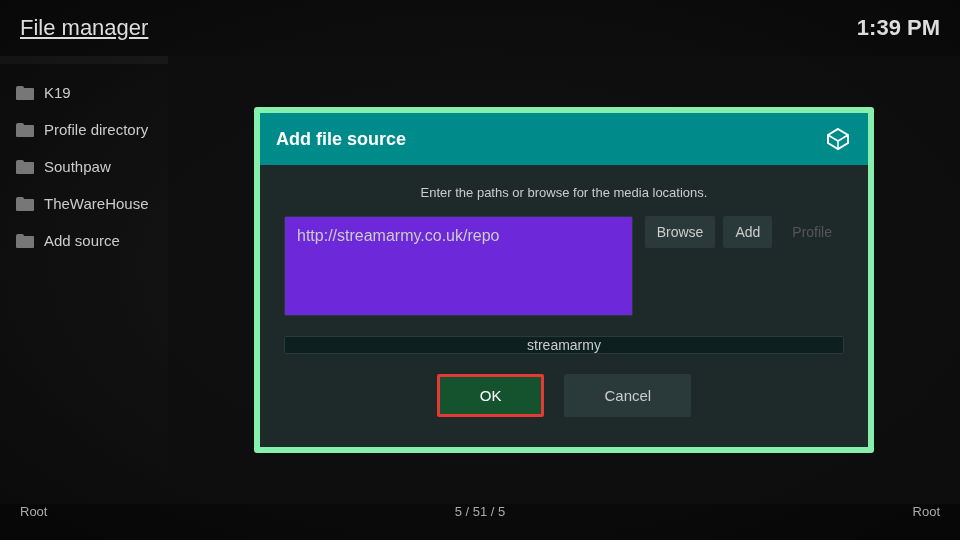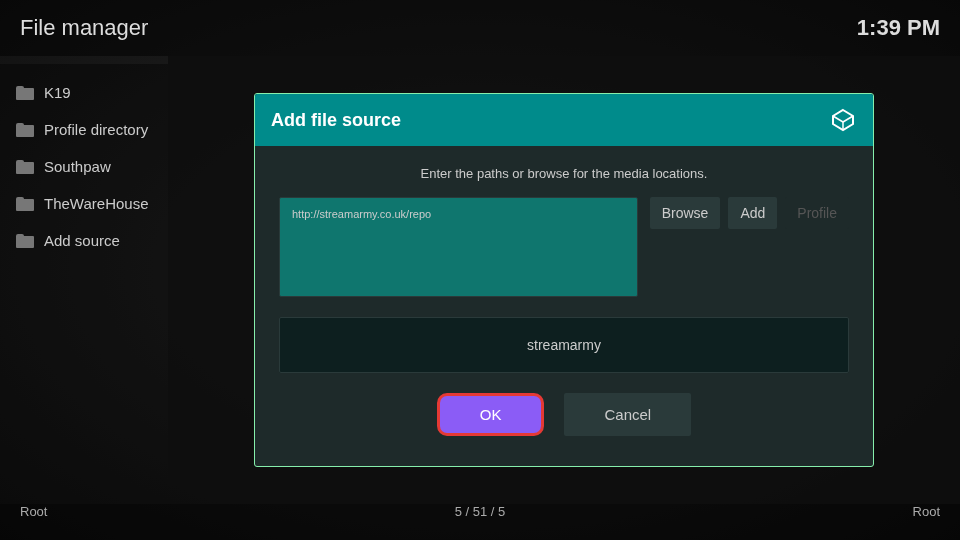--- a/index.html
+++ b/index.html
@@ -34,20 +34,21 @@
       align-items: center;
       justify-content: space-between;
       padding: 0 20px;
       z-index: 1;
     }
 
     .top-bar-title {
       font-size: 22px;
       color: #ddd;
       font-weight: normal;
+      text-decoration: underline;
     }
 
     .top-bar-time {
       font-size: 22px;
       color: #ddd;
       font-weight: bold;
     }
 
     
     .bottom-bar {
@@ -140,21 +141,21 @@
       z-index: 10;
       display: flex;
       align-items: center;
       justify-content: center;
     }
 
     
     .dialog {
       width: 620px;
       background: #1e2a2a;
-      border: 1px solid #86efac;
+      border: 6px solid #86efac;
       border-radius: 3px;
       overflow: hidden;
     }
 
     .dialog-header {
       background: #008b8b;
       padding: 12px 16px;
       display: flex;
       align-items: center;
       justify-content: space-between;
@@ -187,25 +188,25 @@
 
     .dialog-row {
       display: flex;
       gap: 12px;
       align-items: flex-start;
       margin-bottom: 20px;
     }
 
     .path-area {
       flex: 1;
-      background: #0f766e;
+      background: #6d28d9;
       border: 1px solid #2a3a3a;
       min-height: 100px;
       padding: 10px 12px;
-      font-size: 11px;
+      font-size: 16px;
       color: #ccc;
       border-radius: 2px;
     }
 
     .button-group {
       display: flex;
       gap: 8px;
       min-width: 90px;
     }
 
@@ -238,41 +239,41 @@
       text-align: center;
       font-size: 13px;
       color: #ccc;
       margin-bottom: 12px;
     }
 
     .name-input {
       width: 100%;
       background: #0d1f1f;
       border: 1px solid #2a3a3a;
-      padding: 19px 12px;
+      padding: 0 12px;
       font-size: 14px;
       color: #ccc;
       border-radius: 2px;
       text-align: center;
     }
 
     .dialog-footer {
       display: flex;
       justify-content: center;
       gap: 20px;
       padding-bottom: 10px;
     }
 
     .btn-ok {
-      background: #8b5cf6;
+      background: #14532d;
       color: #fff;
       padding: 10px 40px;
       font-size: 15px;
       border: 3px solid #e53935;
-      border-radius: 10px;
+      border-radius: 2px;
       cursor: pointer;
     }
 
     .btn-cancel {
       background: #2a3a3a;
       color: #ccc;
       padding: 10px 40px;
       font-size: 15px;
       border: none;
       border-radius: 2px;

